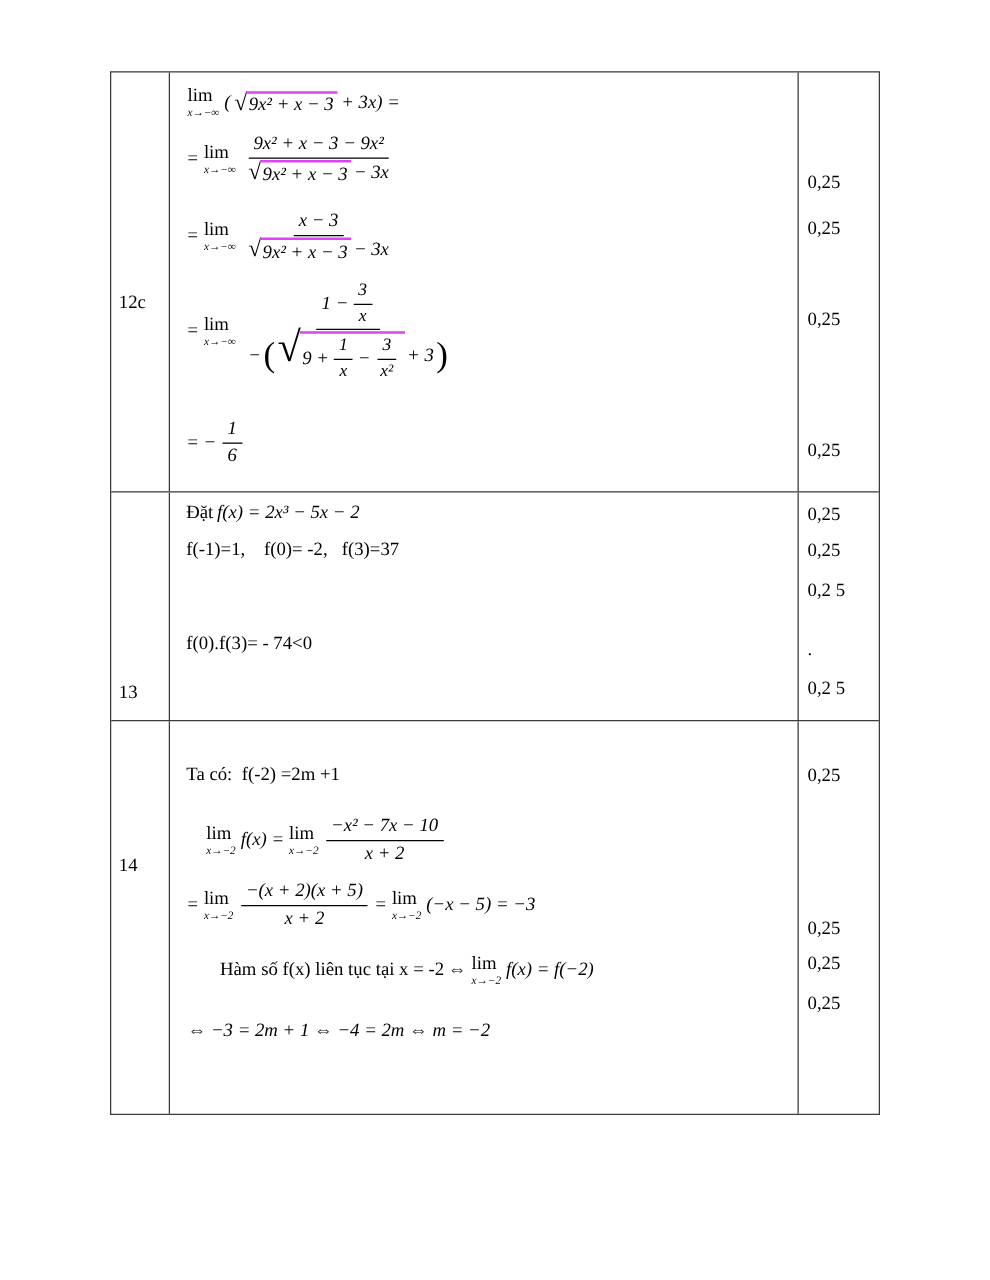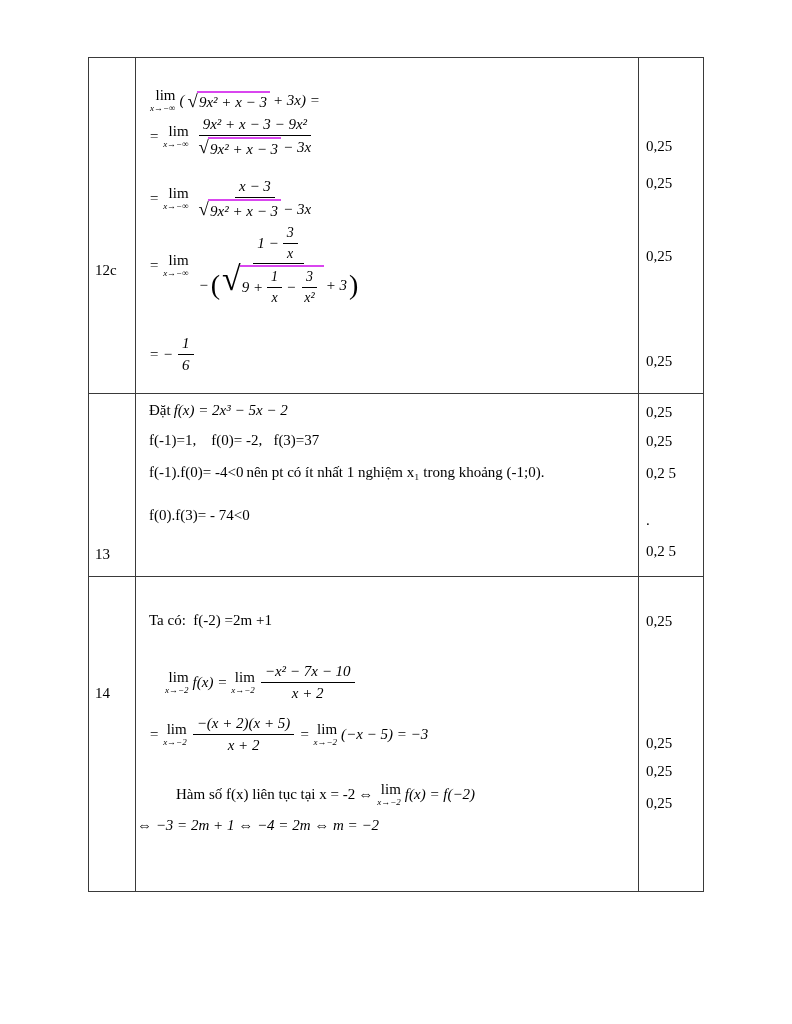--- a/index.html
+++ b/index.html
@@ -30,21 +30,21 @@
 
   .mline {
     position:absolute; left:13px;
     font-size:15px; font-style:italic;
     display:flex; align-items:center; gap:3px;
     white-space:nowrap;
   }
   .txt { font-style:normal; }
   .pre { white-space:pre; }
 
-  .lim { display:inline-flex; flex-direction:column; align-items:flex-end; line-height:1; font-style:normal; margin:18px 1px; }
+  .lim { display:inline-flex; flex-direction:column; align-items:flex-start; line-height:1; font-style:normal; margin:0 1px; }
   .lim .w { font-size:15px; }
   .lim .s { font-size:9px; font-style:italic; margin-top:1px; }
 
   .frac { display:inline-flex; flex-direction:column; align-items:center; line-height:1.25; margin:0 2px; }
   .frac > .num { display:flex; align-items:center; justify-content:center; gap:2px; padding:0 4px 1px; border-bottom:1px solid #000; }
   .frac > .den { display:flex; align-items:center; justify-content:center; gap:2px; padding:1px 4px 0; }
 
   .sqrt { display:inline-flex; align-items:flex-start; }
   .sqrt > .rad { font-size:19px; line-height:1; font-style:normal; margin-right:-1px; }
   .sqrt > .vinc { border-top:2px solid #d946ef; padding:1px 3px 0 2px; display:inline-flex; align-items:center; gap:2px; }
@@ -54,21 +54,21 @@
   .small-frac { font-size:14px; }
 </style>
 </head>
 <body>
 
 <div class="page">
   <div class="tbl">
 
     <div class="row row-12c">
       <div class="cell-id">
-        <span class="idlabel" style="top:204px">12c</span>
+        <span class="idlabel" style="top:176px">12c</span>
       </div>
       <div class="cell-content">
 
         <div class="mline" style="top:12px">
           <span class="lim">
             <span class="w">lim</span>
             <span class="s">x→−∞</span>
           </span>
           <span>(</span>
           <span class="sqrt">
@@ -200,24 +200,20 @@
         <span class="idlabel" style="top:152px">13</span>
       </div>
       <div class="cell-content">
         <div class="mline" style="top:8px">
           <span class="txt">Đặt </span>
           <span>f(x) = 2x³ − 5x − 2</span>
         </div>
         <div class="mline" style="top:38px">
           <span class="txt pre">f(-1)=1,    f(0)= -2,   f(3)=37</span>
         </div>
-        <div class="mline" style="top:70px">
-          <span class="txt">f(-1).f(0)= -4&lt;0</span>
-          <span class="txt">nên pt có ít nhất 1 nghiệm x₁ trong khoảng (-1;0).</span>
-        </div>
         <div class="mline" style="top:113px">
           <span class="txt">f(0).f(3)= - 74&lt;0</span>
         </div>
       </div>
       <div class="cell-points">
         <span class="pt" style="top:10px">0,25</span>
         <span class="pt" style="top:39px">0,25</span>
         <span class="pt" style="top:71px">0,2 5</span>
         <span class="pt" style="top:118px">.</span>
         <span class="pt" style="top:149px">0,2 5</span>
@@ -279,21 +275,21 @@
         <div class="mline" style="top:187px; left:40px">
           <span class="txt">Hàm số f(x) liên tục tại x = -2</span>
           <span>⇔</span>
           <span class="lim">
             <span class="w">lim</span>
             <span class="s">x→−2</span>
           </span>
           <span>f(x) = f(−2)</span>
         </div>
 
-        <div class="mline" style="top:240px; left:1px">
+        <div class="mline" style="top:240px; left:14px">
           <span>⇔ −3 = 2m + 1 ⇔ −4 = 2m ⇔ m = −2</span>
         </div>
 
       </div>
       <div class="cell-points">
         <span class="pt" style="top:36px">0,25</span>
         <span class="pt" style="top:158px">0,25</span>
         <span class="pt" style="top:186px">0,25</span>
         <span class="pt" style="top:218px">0,25</span>
       </div>

